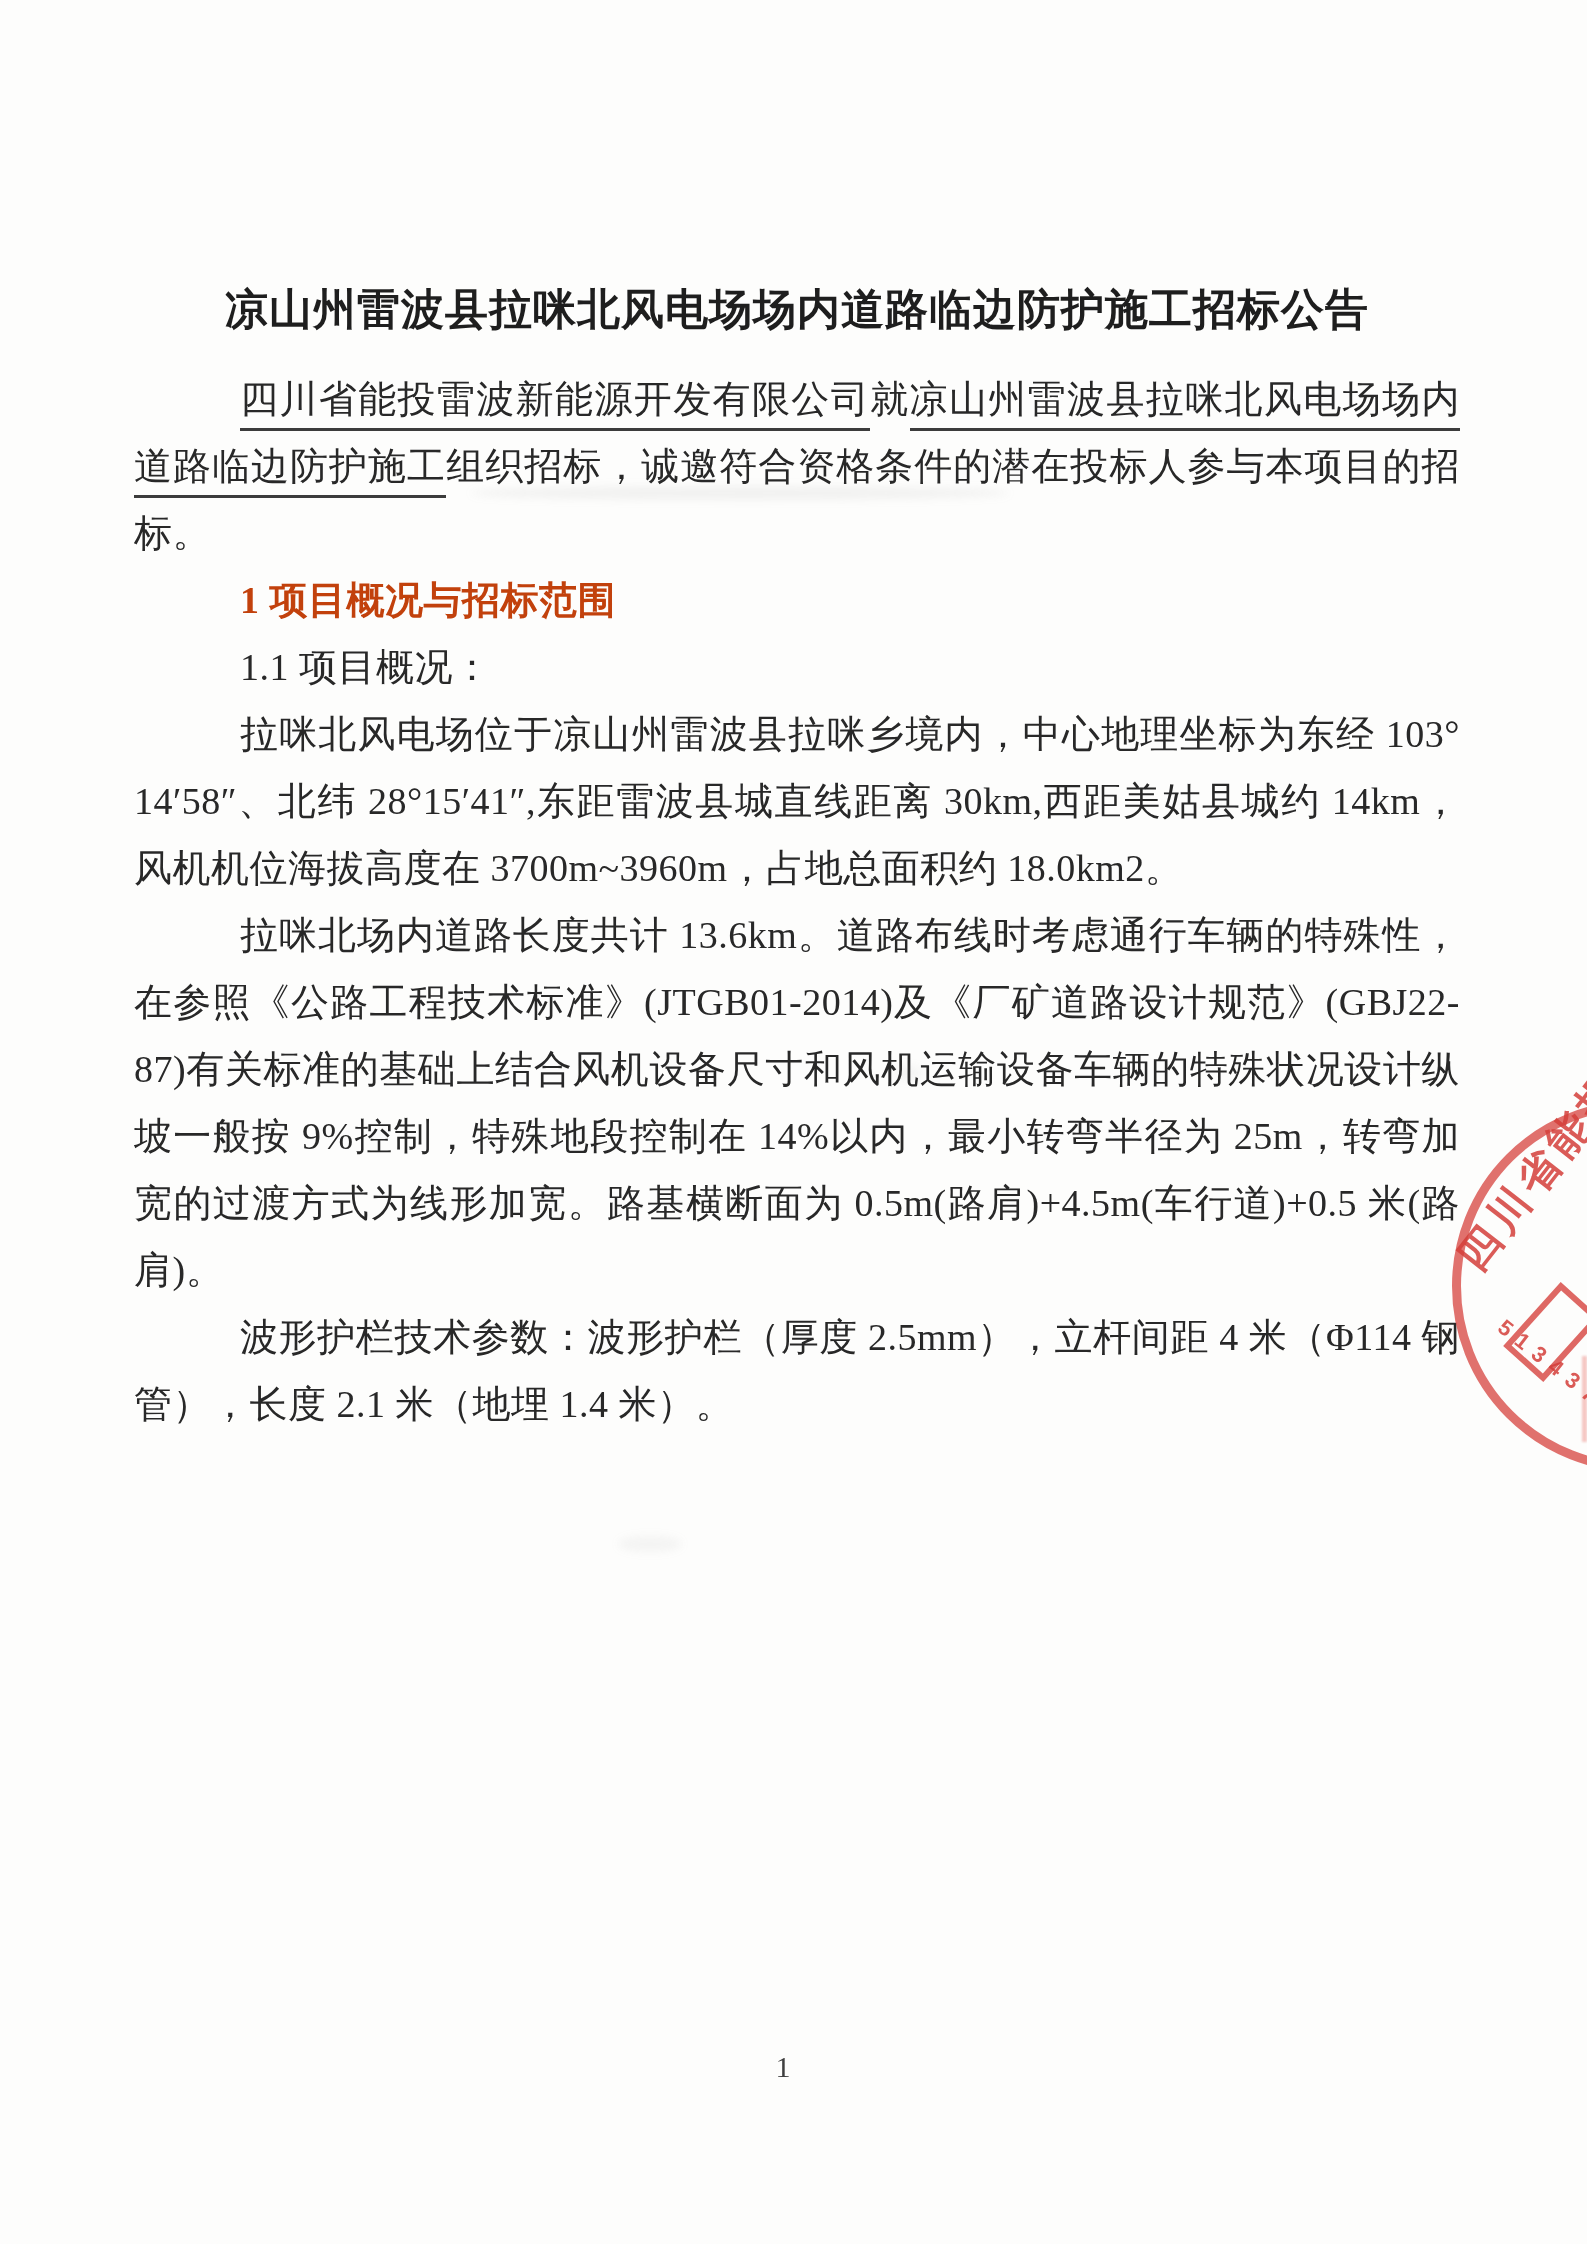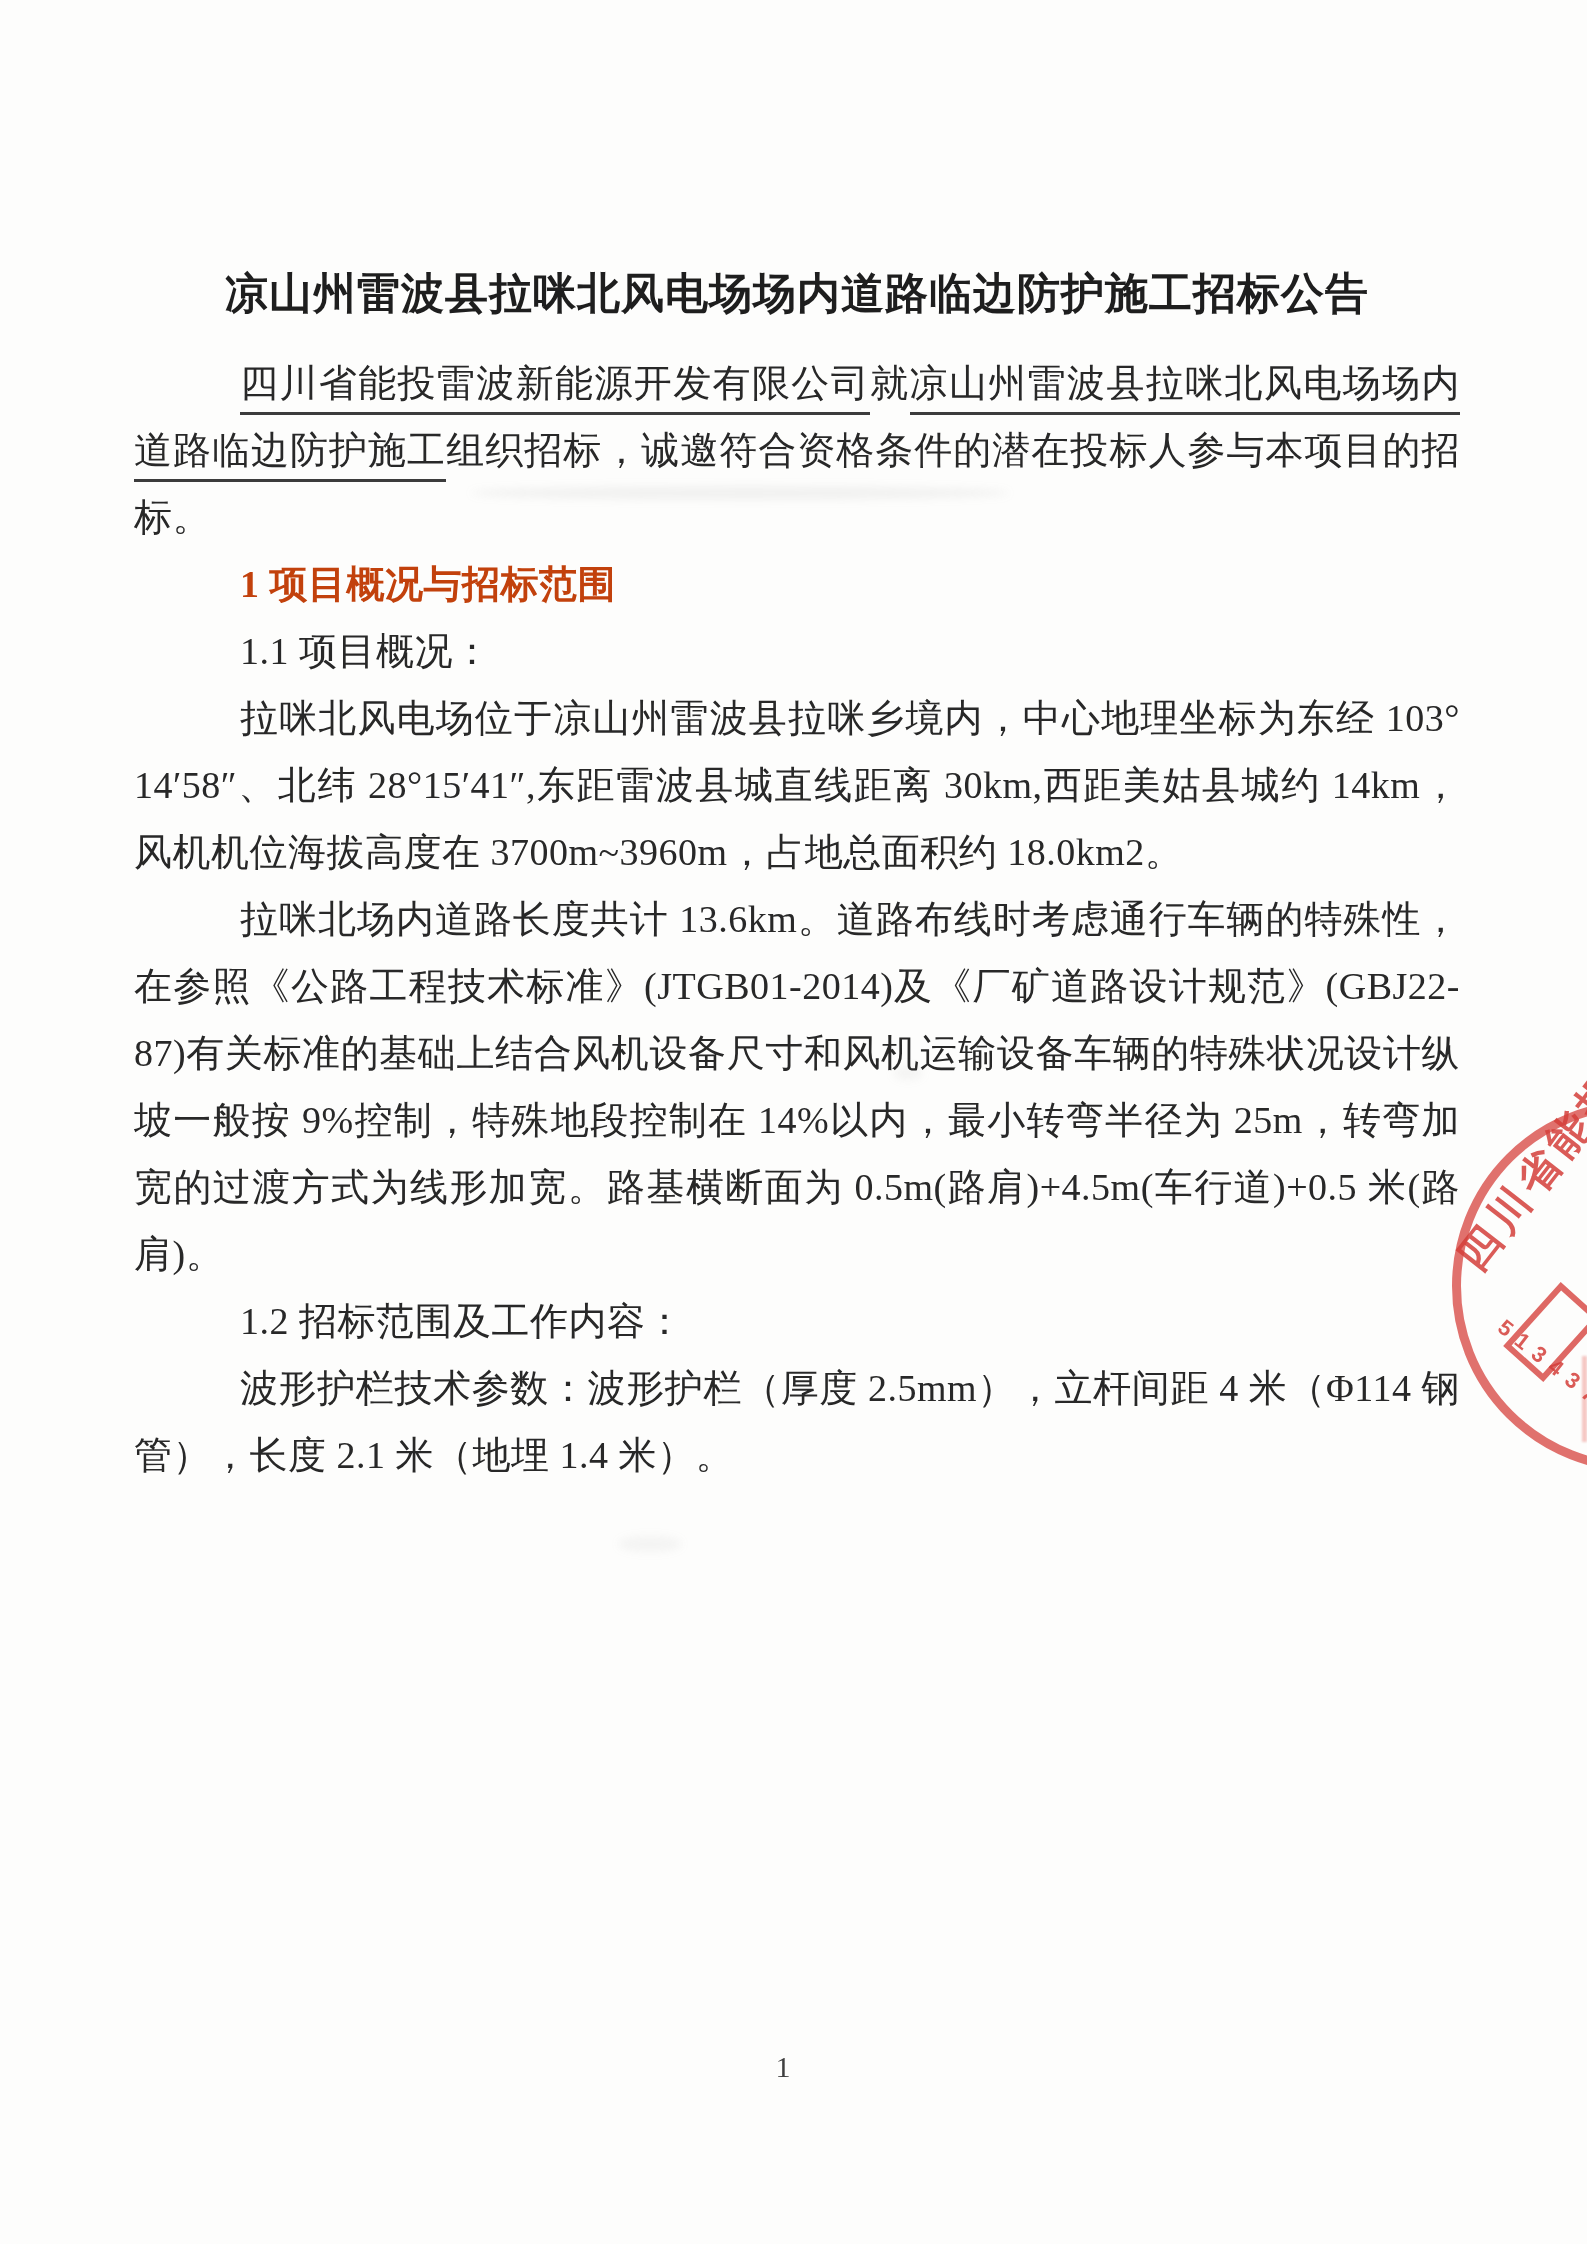--- a/index.html
+++ b/index.html
@@ -8,21 +8,21 @@
     width: 1587px;
     height: 2244px;
     background: #fdfdfc;
     overflow: hidden;
     font-family: "Liberation Serif", "DejaVu Serif", serif;
     color: #282828;
   }
   .content {
     position: absolute;
     left: 134px;
-    top: 262px;
+    top: 278px;
     width: 1326px;
   }
   .doc-title {
     font-size: 43px;
     font-weight: bold;
     text-align: center;
     margin: 0 0 24px 0;
     line-height: 64px;
     letter-spacing: 1px;
     color: #1e1e1e;
@@ -114,21 +114,20 @@
     <p class="para"><span class="underlined">四川省能投雷波新能源开发有限公司</span><span>就</span><span class="underlined">凉山州雷波县拉咪北风电场场内道路临边防护施工</span><span>组织招标，诚邀符合资格条件的潜在投标人参与本项目的招标。</span></p>
 
     <p class="para sec-heading">1 项目概况与招标范围</p>
 
     <p class="para">1.1 项目概况：</p>
 
     <p class="para">拉咪北风电场位于凉山州雷波县拉咪乡境内，中心地理坐标为东经 103°14′58″、北纬 28°15′41″,东距雷波县城直线距离 30km,西距美姑县城约 14km，风机机位海拔高度在 3700m~3960m，占地总面积约 18.0km2。</p>
 
     <p class="para">拉咪北场内道路长度共计 13.6km。道路布线时考虑通行车辆的特殊性，在参照《公路工程技术标准》(JTGB01-2014)及《厂矿道路设计规范》(GBJ22-87)有关标准的基础上结合风机设备尺寸和风机运输设备车辆的特殊状况设计纵坡一般按 9%控制，特殊地段控制在 14%以内，最小转弯半径为 25m，转弯加宽的过渡方式为线形加宽。路基横断面为 0.5m(路肩)+4.5m(车行道)+0.5 米(路肩)。</p>
 
-    <p class="para">1.2 招标范围及工作内容：</p>
 
 
 
     <p class="para">波形护栏技术参数：波形护栏（厚度 2.5mm），立杆间距 4 米（Φ114 钢管），长度 2.1 米（地埋 1.4 米）。</p>
 
 
   </div>
 
   <div class="stamp">
     <span class="stamp-arc-text">四川省能投</span>

